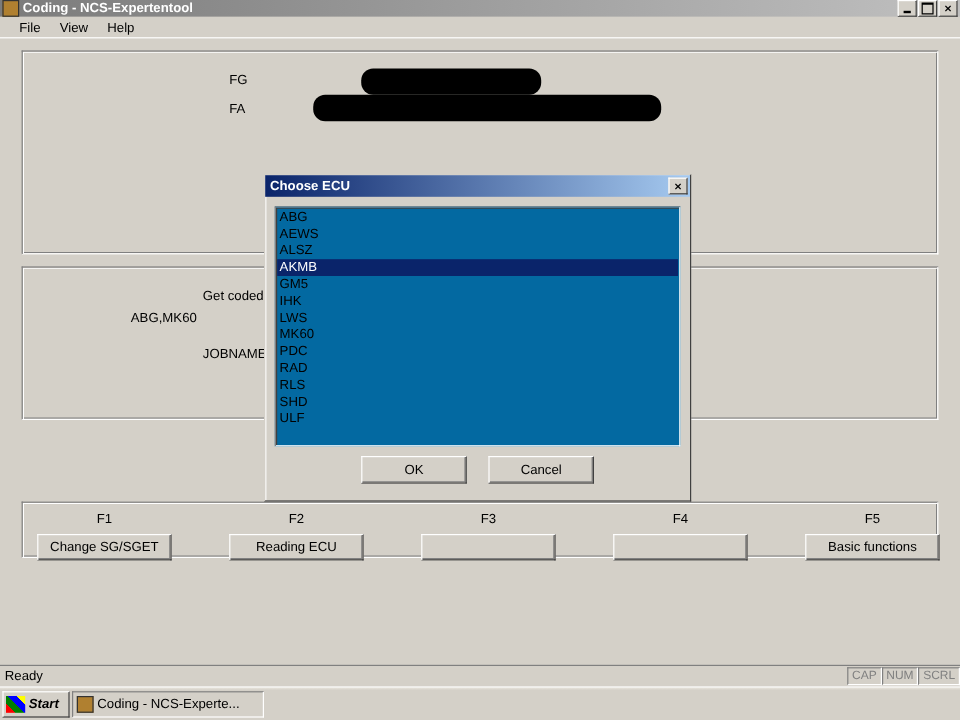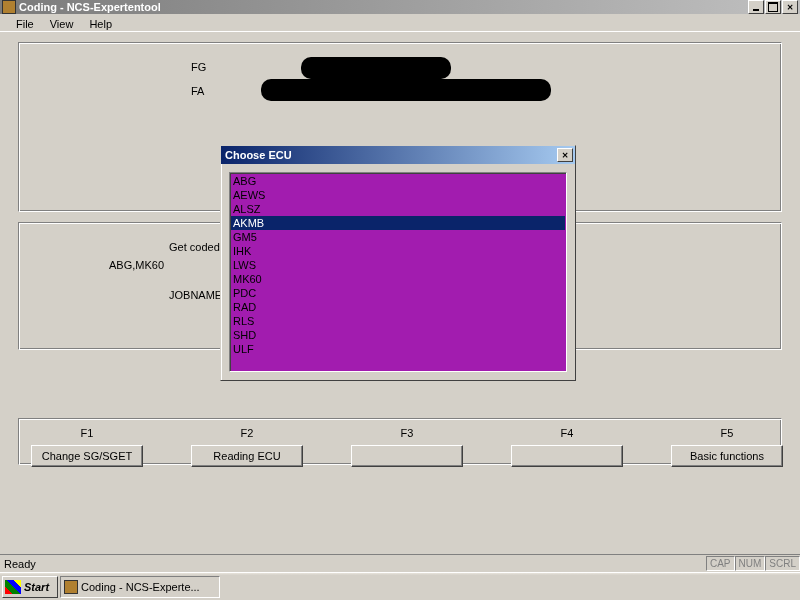--- a/index.html
+++ b/index.html
@@ -54,21 +54,21 @@
 .tray .tray-icon { width: 14px; height: 14px; }
 .clock { font-size: 11px; margin-left: 2px; }
 
 
 .dialog { position: absolute; left: 220px; top: 145px; width: 356px; background: #d4d0c8; border: 1px solid #404040; border-top-color: #d4d0c8; border-left-color: #d4d0c8; box-shadow: inset 1px 1px 0 #fff; }
 .dialog .dlg-titlebar { height: 18px; background: linear-gradient(to right, #0a246a, #a6caf0); display: flex; align-items: center; padding-left: 4px; }
 .dialog .dlg-title { color: #fff; font-weight: bold; flex: 1; }
 .dialog .dlg-close { width: 16px; height: 14px; margin-right: 2px; background: #d4d0c8; border: 1px solid #fff; border-right-color: #404040; border-bottom-color: #404040; display: flex; align-items: center; justify-content: center; font-size: 9px; font-weight: bold; cursor: default; }
 .dialog .dlg-close::after { content: "✕"; font-size: 8px; }
 .dialog .dlg-body { padding: 8px; }
-.listbox { width: 338px; height: 200px; background: #a21caf; border: 1px solid #808080; border-right-color: #fff; border-bottom-color: #fff; box-shadow: inset 1px 1px 0 #404040; overflow-y: auto; padding: 1px; }
+.listbox { width: 338px; height: 200px; background: #0369a1; border: 1px solid #808080; border-right-color: #fff; border-bottom-color: #fff; box-shadow: inset 1px 1px 0 #404040; overflow-y: auto; padding: 1px; }
 .listbox .li { padding: 0px 2px; height: 14px; line-height: 14px; cursor: default; }
 .listbox .li.selected { background: #0a246a; color: #fff; }
 .dlg-buttons { display: flex; justify-content: center; gap: 18px; margin: 8px 0 6px 0; }
 .dlg-buttons .winbtn { width: 88px; height: 23px; }
 
 </style>
 </head>
 <body>
 
 <div class="titlebar">
@@ -173,14 +173,18 @@
         <div class="li">GM5</div>
         <div class="li">IHK</div>
         <div class="li">LWS</div>
         <div class="li">MK60</div>
         <div class="li">PDC</div>
         <div class="li">RAD</div>
         <div class="li">RLS</div>
         <div class="li">SHD</div>
         <div class="li">ULF</div>
       </div>
+    <div class="dlg-buttons">
+      <button class="winbtn">OK</button>
+      <button class="winbtn">Cancel</button>
+    </div>
   </div>
 </div>
 
 </body></html>

